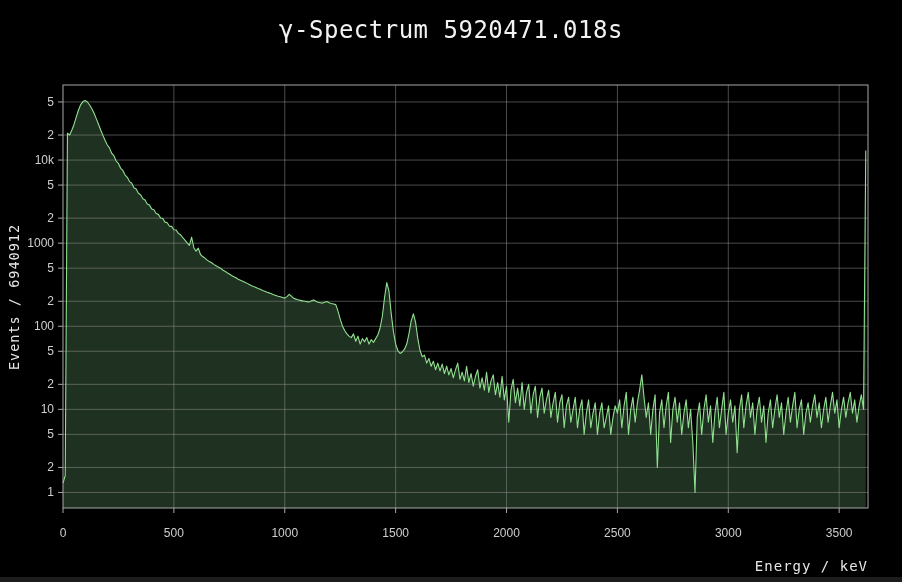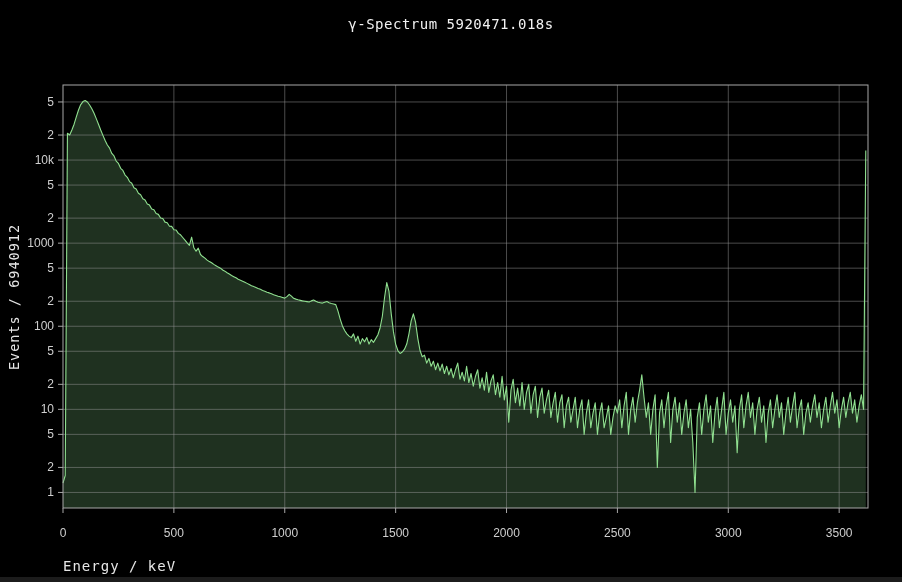--- a/index.html
+++ b/index.html
@@ -1,26 +1,26 @@
 <!DOCTYPE html>
 <html><head>
 <meta charset="utf-8">
 <style>
   html,body{margin:0;padding:0;background:#000;}
   #page{position:relative;width:902px;height:582px;background:#000;overflow:hidden;
         font-family:"Liberation Sans",sans-serif;}
   .chart-title{position:absolute;top:16px;left:0;width:902px;text-align:center;
         font-family:"DejaVu Sans Mono","Liberation Mono",monospace;
-        font-size:14px;color:#f2f2f2;letter-spacing:0.5px;}
+        font-size:24px;color:#f2f2f2;letter-spacing:0.5px;}
   .y-label{position:absolute;left:14px;top:297px;
         transform:translate(-50%,-50%) rotate(180deg);
         writing-mode:vertical-rl;
         font-family:"DejaVu Sans Mono","Liberation Mono",monospace;
         font-size:13.5px;color:#e6e6e6;letter-spacing:1px;white-space:nowrap;}
-  .x-label{position:absolute;left:63px;top:558px;width:805px;text-align:left;
+  .x-label{position:absolute;left:63px;top:558px;width:805px;text-align:right;
         font-family:"DejaVu Sans Mono","Liberation Mono",monospace;
         font-size:14px;color:#e6e6e6;letter-spacing:1px;}
   #chart-svg{position:absolute;left:0;top:0;}
   .bottom-strip{position:absolute;left:0;top:577px;width:902px;height:5px;background:#1c1c1c;}
 </style>
 </head>
 <body>
 
 <div id="page">
   <div class="chart-title">γ-Spectrum 5920471.018s</div>

